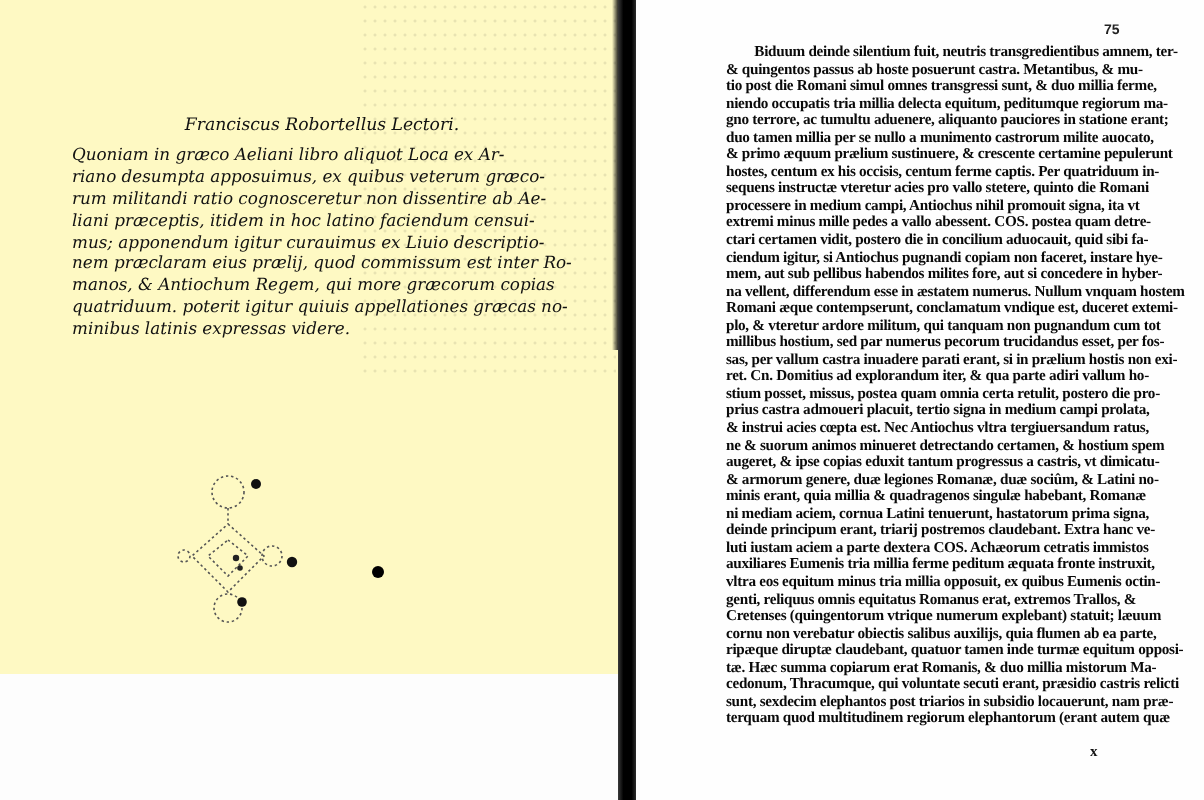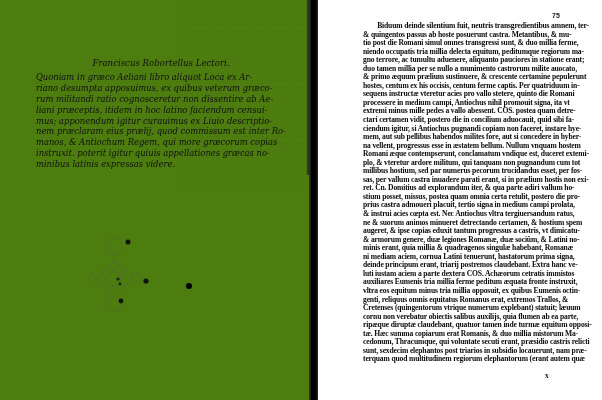--- a/index.html
+++ b/index.html
@@ -1,21 +1,21 @@
 <!DOCTYPE html>
 <html><head>
   <meta charset="utf-8">
   <style>
     html, body { margin: 0; padding: 0; }
     body {
       width: 602px; height: 400px; overflow: hidden; position: relative;
       background: #ffffff;
     }
     .spread { position: absolute; left: 0; top: 0; width: 602px; height: 400px; background: #fdfdfd; }
-    .page-left { position: absolute; left: 0; top: 0; width: 312px; height: 400px; background: #4d7c0f; }
+    .page-left { position: absolute; left: 0; top: 0; width: 312px; height: 337px; background: #fef9c3; }
     .page-right { position: absolute; left: 318px; top: 0; width: 284px; height: 400px; background: #fefefe; }
     .gutter {
       position: absolute; left: 309px; top: 0; width: 9px; height: 400px;
       background: linear-gradient(to right, #3a3a3a 0%, #000 30%, #000 75%, #2a2a2a 100%);
     }
     .gutter-top {
       position: absolute; left: 306px; top: 0; width: 14px; height: 175px;
       background: linear-gradient(to right, rgba(0,0,0,0) 0%, #111 25%, #000 60%, rgba(0,0,0,0.2) 100%);
     }
     
@@ -66,21 +66,21 @@
 
     <div class="left-text">
       <div class="left-heading">Franciscus Robortellus Lectori.</div>
       <span class="left-line">Quoniam in græco Aeliani libro aliquot Loca ex Ar-</span>
       <span class="left-line">riano desumpta apposuimus, ex quibus veterum græco-</span>
       <span class="left-line">rum militandi ratio cognosceretur non dissentire ab Ae-</span>
       <span class="left-line">liani præceptis, itidem in hoc latino faciendum censui-</span>
       <span class="left-line">mus; apponendum igitur curauimus ex Liuio descriptio-</span>
       <span class="left-line">nem præclaram eius prælij, quod commissum est inter Ro-</span>
       <span class="left-line">manos, &amp; Antiochum Regem, qui more græcorum copias</span>
-      <span class="left-line">instruxit. poterit igitur quiuis appellationes græcas no-</span>
+      <span class="left-line">quatriduum. poterit igitur quiuis appellationes græcas no-</span>
       <span class="left-line">minibus latinis expressas videre.</span>
     </div>
 
     <svg class="ornament" viewBox="0 0 62 84">
       <g fill="none" stroke="#555" stroke-width="0.8" stroke-dasharray="1.2 1.4">
         <circle cx="26" cy="14" r="8"></circle>
         <path d="M26 22 L26 30"></path>
         <path d="M26 30 L44 46 L26 64 L8 46 Z"></path>
         <path d="M26 38 L36 46 L26 56 L16 46 Z"></path>
         <circle cx="26" cy="72" r="7"></circle>
@@ -111,21 +111,21 @@
     <span class="right-line">gno terrore, ac tumultu aduenere, aliquanto pauciores in statione erant;</span>
     <span class="right-line">duo tamen millia per se nullo a munimento castrorum milite auocato,</span>
     <span class="right-line">&amp; primo æquum prælium sustinuere, &amp; crescente certamine pepulerunt</span>
     <span class="right-line">hostes, centum ex his occisis, centum ferme captis. Per quatriduum in-</span>
     <span class="right-line">sequens instructæ vteretur acies pro vallo stetere, quinto die Romani</span>
     <span class="right-line">processere in medium campi, Antiochus nihil promouit signa, ita vt</span>
     <span class="right-line">extremi minus mille pedes a vallo abessent. COS. postea quam detre-</span>
     <span class="right-line">ctari certamen vidit, postero die in concilium aduocauit, quid sibi fa-</span>
     <span class="right-line">ciendum igitur, si Antiochus pugnandi copiam non faceret, instare hye-</span>
     <span class="right-line">mem, aut sub pellibus habendos milites fore, aut si concedere in hyber-</span>
-    <span class="right-line">na vellent, progressus esse in æstatem bellum. Nullum vnquam hostem</span>
+    <span class="right-line">na vellent, differendum esse in æstatem numerus. Nullum vnquam hostem</span>
     <span class="right-line">Romani æque contempserunt, conclamatum vndique est, duceret extemi-</span>
     <span class="right-line">plo, &amp; vteretur ardore militum, qui tanquam non pugnandum cum tot</span>
     <span class="right-line">millibus hostium, sed par numerus pecorum trucidandus esset, per fos-</span>
     <span class="right-line">sas, per vallum castra inuadere parati erant, si in prælium hostis non exi-</span>
     <span class="right-line">ret. Cn. Domitius ad explorandum iter, &amp; qua parte adiri vallum ho-</span>
     <span class="right-line">stium posset, missus, postea quam omnia certa retulit, postero die pro-</span>
     <span class="right-line">prius castra admoueri placuit, tertio signa in medium campi prolata,</span>
     <span class="right-line">&amp; instrui acies cœpta est. Nec Antiochus vltra tergiuersandum ratus,</span>
     <span class="right-line">ne &amp; suorum animos minueret detrectando certamen, &amp; hostium spem</span>
     <span class="right-line">augeret, &amp; ipse copias eduxit tantum progressus a castris, vt dimicatu-</span>

